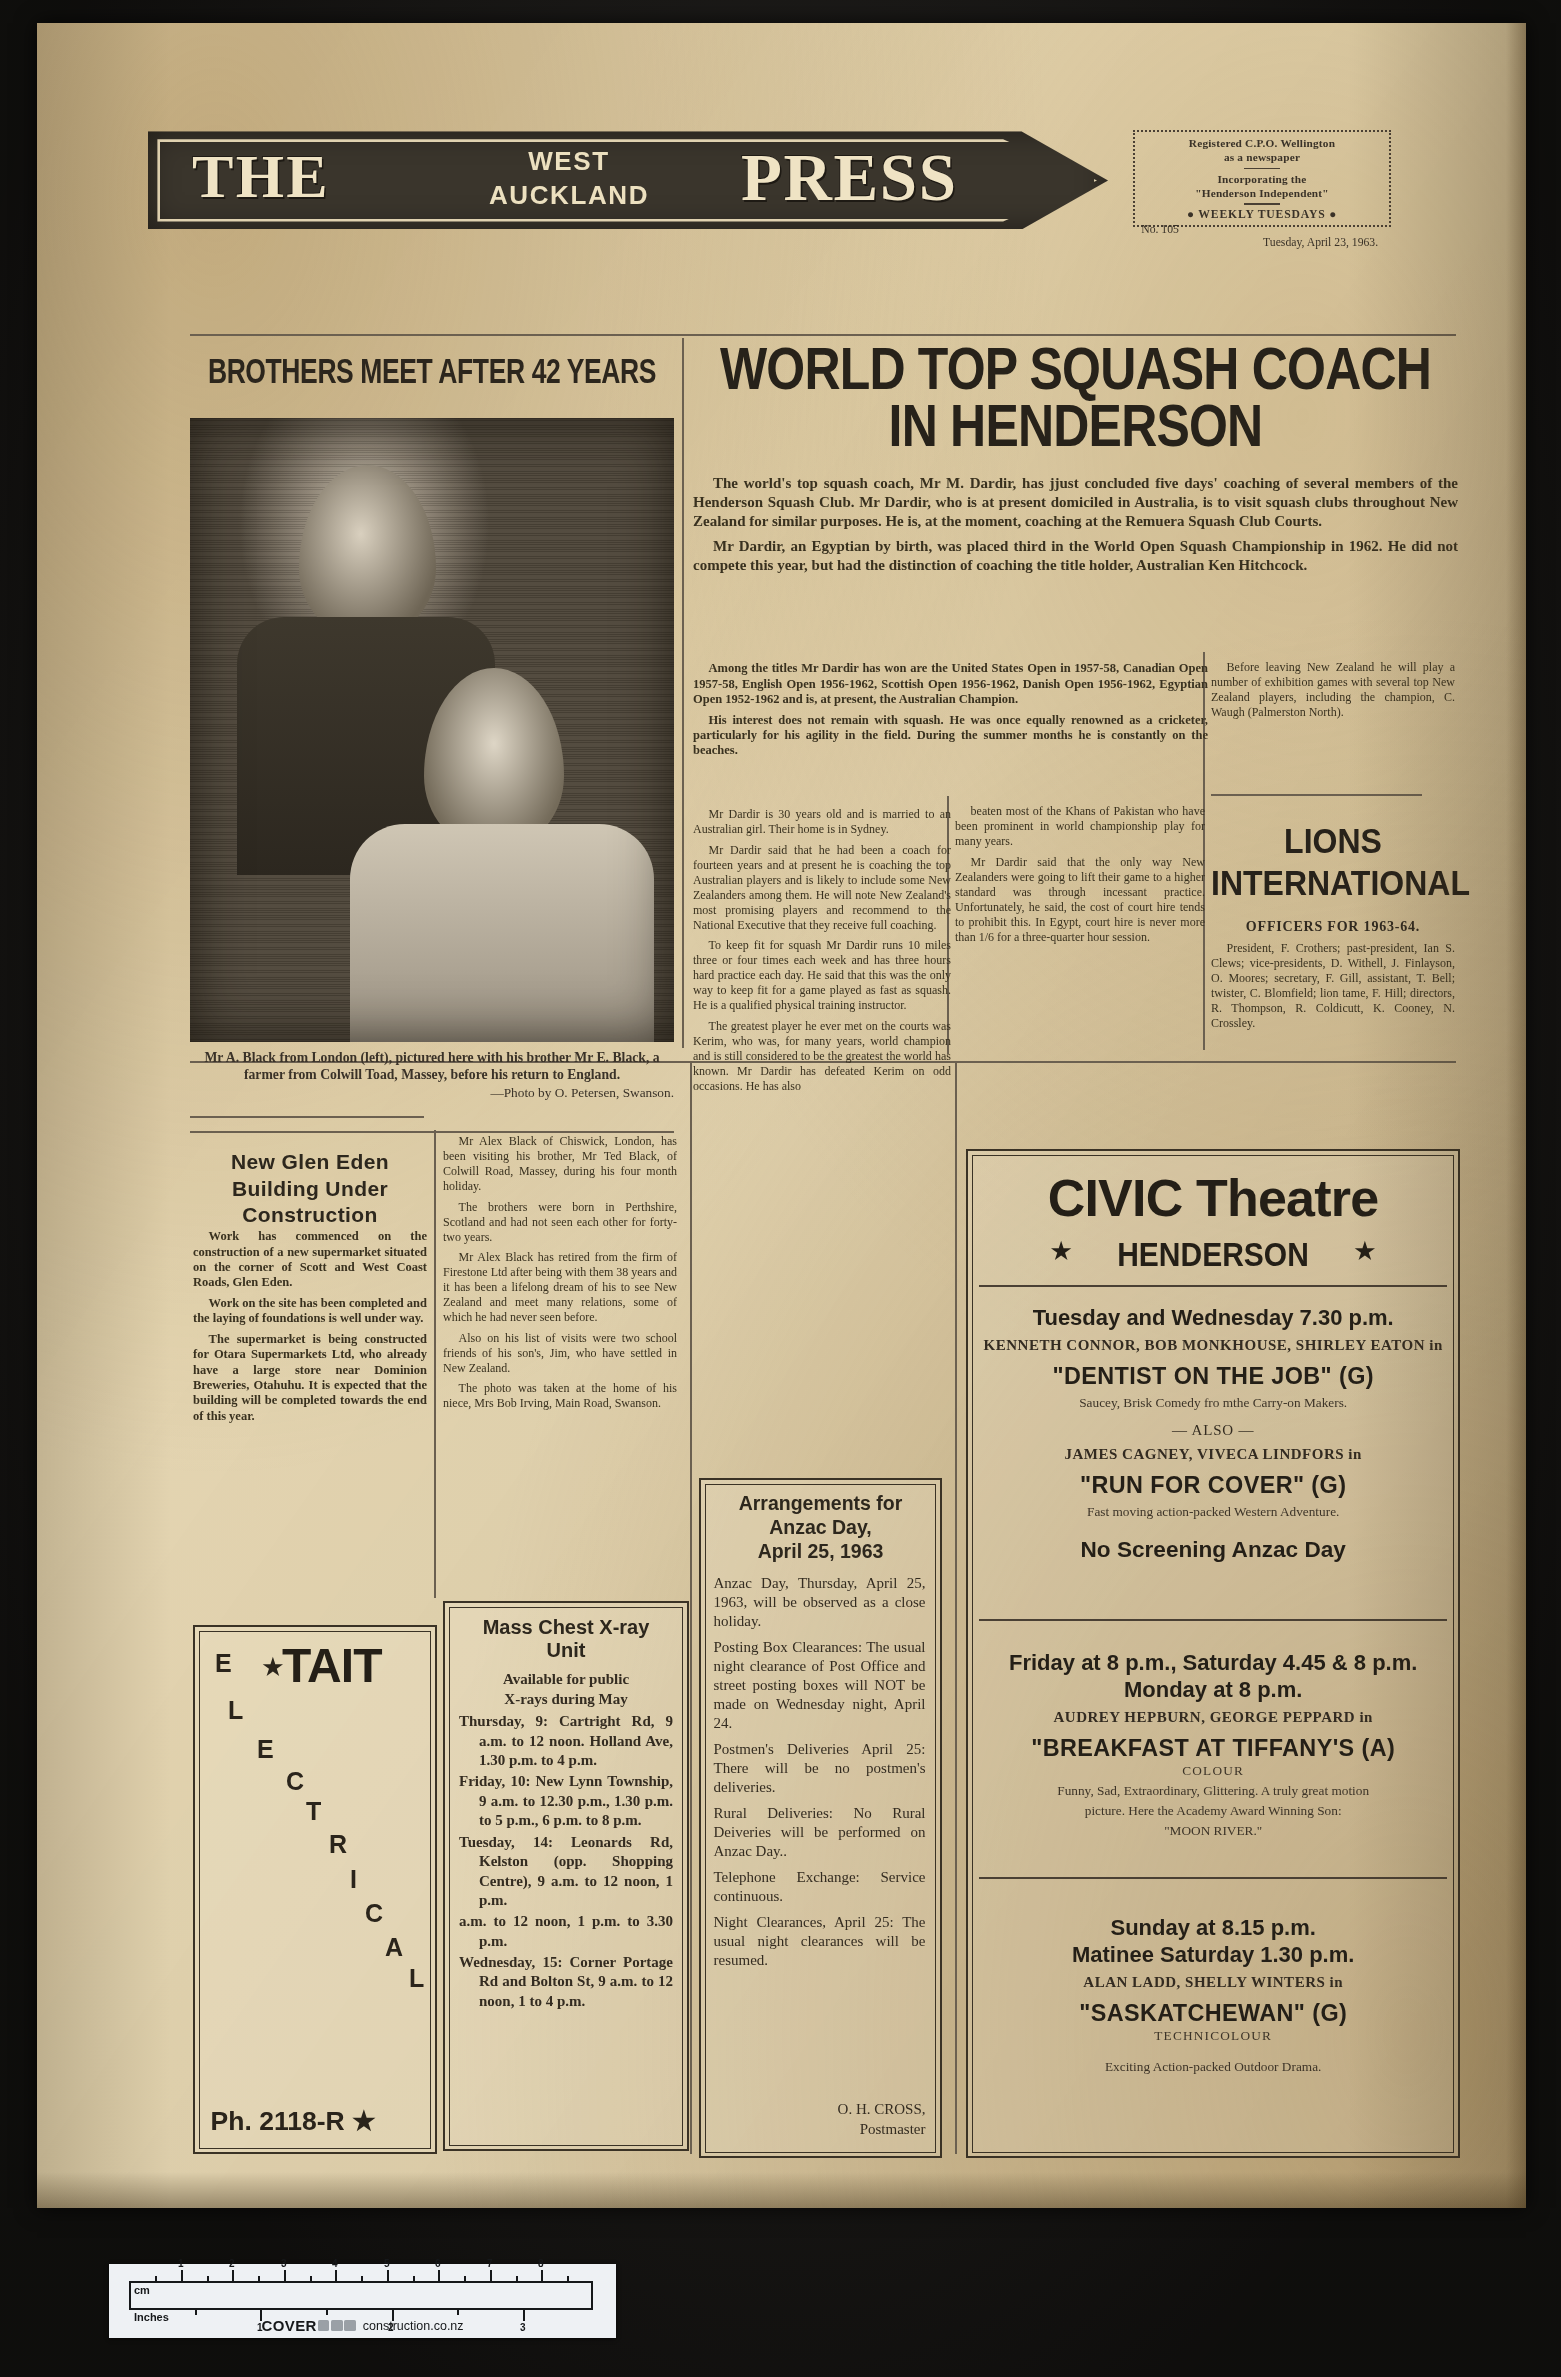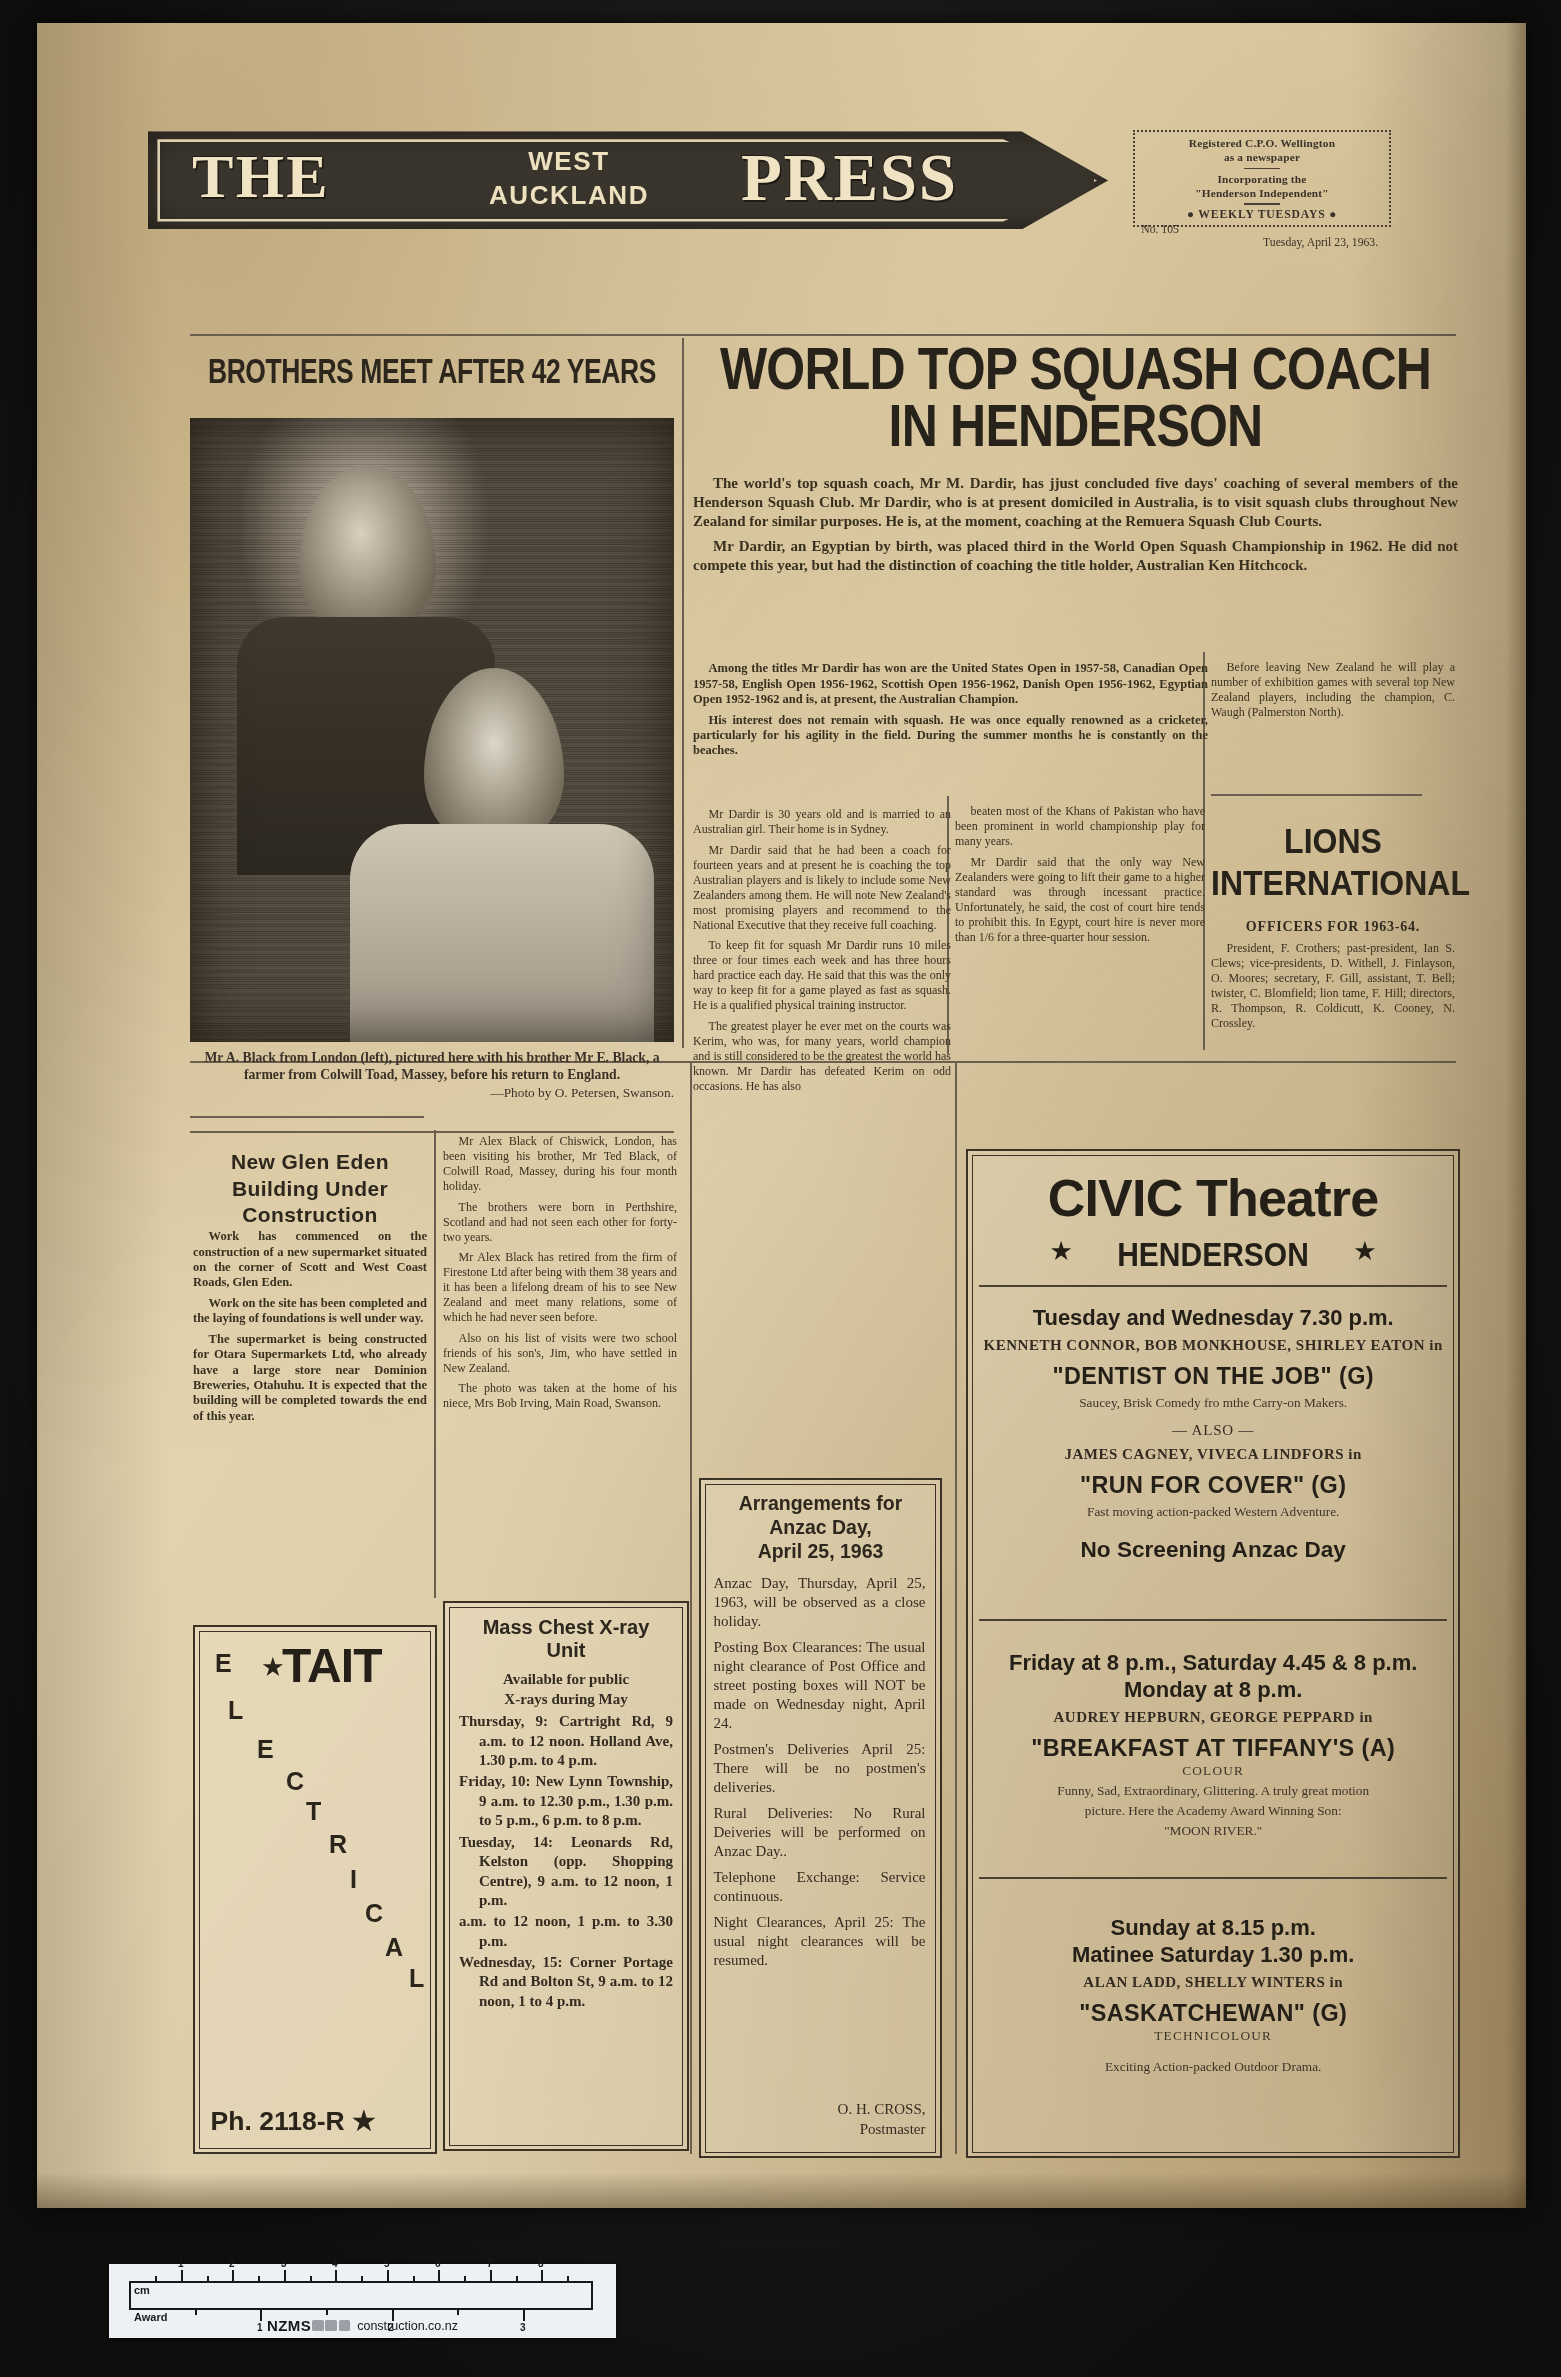--- a/index.html
+++ b/index.html
@@ -448,21 +448,21 @@
  </div>
 </div>
 
 <div id="scale-ruler">
   <div class="ruler-axis"></div>
   <div class="ruler-axis lower"></div>
   <div class="ruler-endcap" style="left:20px;top:17px;height:28px;"></div>
   <div class="ruler-endcap" style="left:482px;top:17px;height:28px;"></div>
 
   <div class="unit-lbl" style="left:25px;top:20px;">cm</div>
-  <div class="unit-lbl" style="left:25px;top:47px;">Award</div>
+  <div class="unit-lbl" style="left:25px;top:47px;">Inches</div>
 
   <div class="tick" style="left:72px;top:6.2px;height:11px;"></div>
   <div class="tick" style="left:123px;top:6.2px;height:11px;"></div>
   <div class="tick" style="left:175px;top:6.2px;height:11px;"></div>
   <div class="tick" style="left:226px;top:6.2px;height:11px;"></div>
   <div class="tick" style="left:278px;top:6.2px;height:11px;"></div>
   <div class="tick" style="left:329px;top:6.2px;height:11px;"></div>
   <div class="tick" style="left:381px;top:6.2px;height:11px;"></div>
   <div class="tick" style="left:432px;top:6.2px;height:11px;"></div>
 
@@ -490,20 +490,20 @@
   <div class="tick" style="left:414px;top:44px;height:12.5px;"></div>
   <div class="tick" style="left:86px;top:44px;height:7px;"></div>
   <div class="tick" style="left:217px;top:44px;height:7px;"></div>
   <div class="tick" style="left:348px;top:44px;height:7px;"></div>
 
   <div class="tick-lbl" style="left:148px;top:58px;">1</div>
   <div class="tick-lbl" style="left:279px;top:58px;">2</div>
   <div class="tick-lbl" style="left:411px;top:58px;">3</div>
 
   <div id="nzms-row">
-    <span id="nzms-word">NZMS</span>
+    <span id="nzms-word">COVER</span>
     <span class="nzms-glyph"></span>
     <span class="nzms-glyph"></span>
     <span class="nzms-glyph"></span>
     <span id="nzms-url">construction.co.nz</span>
   </div>
 </div>
 
 
 </body></html>

